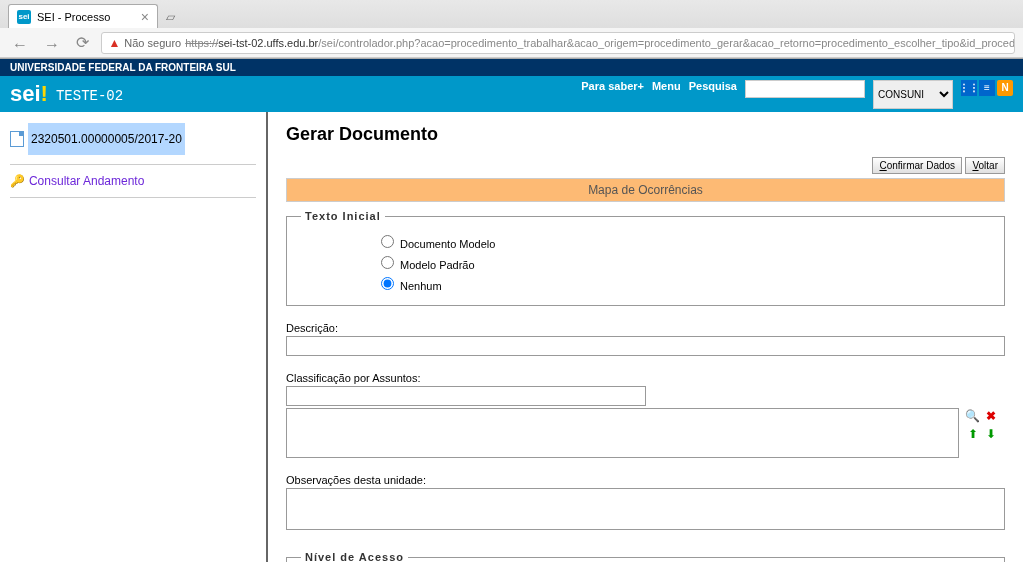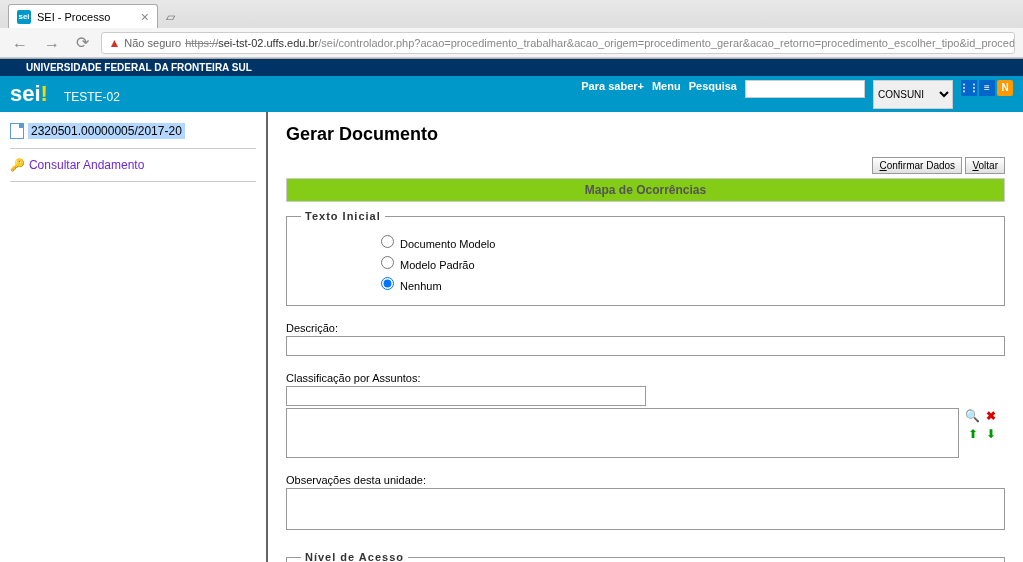--- a/index.html
+++ b/index.html
@@ -16,52 +16,52 @@
     .addr-bar { display: flex; align-items: center; gap: 8px; padding: 4px 8px; background: #f5f5f5; border-bottom: 1px solid #ccc; height: 30px; }
     .nav-btn { color: #888; font-size: 16px; padding: 2px 4px; cursor: pointer; }
     .url-box { flex: 1; display: flex; align-items: center; gap: 4px; background: #fff; border: 1px solid #ccc; border-radius: 3px; padding: 3px 6px; font-size: 11px; color: #666; overflow: hidden; white-space: nowrap; }
     .warn-icon { color: #d93025; font-size: 12px; }
     .url-text { color: #333; }
     .url-text .secure { color: #888; text-decoration: line-through; }
     .url-text .host { color: #333; }
     .url-text .path { color: #888; }
     
     
-    .sei-institution { background: #003366; color: #fff; padding: 3px 26px; font-size: 10px; font-weight: bold; }
+    .sei-institution { background: #003366; color: #fff; padding: 3px 10px; font-size: 10px; font-weight: bold; }
     .sei-header { background: #0098c9; color: #fff; display: flex; align-items: center; padding: 6px 10px; height: 36px; }
     .sei-logo { font-size: 22px; font-weight: bold; }
     .sei-logo .dot { color: #ffd700; }
-    .sei-env { font-size: 12px; margin-left: 16px; align-self: flex-end; padding-bottom: 2px; }
+    .sei-env { font-size: 14px; margin-left: 8px; align-self: flex-end; padding-bottom: 2px; font-family: Liberation Mono, monospace; }
     .sei-right { margin-left: auto; display: flex; align-items: flex-start; gap: 8px; font-size: 11px; font-weight: bold; }
     .sei-search { width: 120px; height: 18px; border: 1px solid #ccc; }
     .sei-unit { width: 80px; height: 29px; font-size: 10px; border: 1px solid #ccc; }
     .sei-iconbar { display: flex; gap: 2px; }
     .sei-iconbar span { width: 16px; height: 16px; display: flex; align-items: center; justify-content: center; font-size: 10px; }
     .ico-blue { background: #0066cc; color: #fff; }
     .ico-orange { background: #ff9900; color: #fff; border-radius: 2px; font-weight: bold; }
     
     
     .main-area { display: flex; height: calc(562px - 28px - 30px - 18px - 36px); }
     .sidebar { width: 268px; border-right: 2px solid #666; padding: 8px 10px; }
     .tree-item { display: flex; align-items: center; gap: 4px; padding: 3px 0; font-size: 12px; }
     .tree-doc-icon { width: 14px; height: 16px; background: #fff; border: 1px solid #5b9bd5; position: relative; }
     .tree-doc-icon::after { content: ''; position: absolute; top: 0; right: 0; width: 4px; height: 4px; background: #5b9bd5; }
-    .tree-link { color: #000; background: #b3d7ff; padding: 1px 3px; text-decoration: none; }
+    .tree-link { color: #000; background: #b3d7ff; padding: 9px 3px; text-decoration: none; }
     .tree-key-icon { color: #999; font-size: 12px; }
     .tree-action { color: #6d28d9; text-decoration: none; }
     .sidebar hr { margin: 6px 0; border: none; border-top: 1px solid #ccc; }
     
     .content { flex: 1; padding: 12px 18px; overflow-y: auto; }
     .page-title { font-size: 18px; font-weight: bold; margin-bottom: 12px; }
     
     .top-buttons { text-align: right; margin-bottom: 4px; }
     .btn { font-size: 10px; padding: 2px 6px; border: 1px solid #999; background: linear-gradient(#fff, #e0e0e0); cursor: pointer; font-family: Arial; }
     .btn u { text-decoration: underline; }
     
-    .section-header { background: #84cc16; border: 1px solid #ccc; text-align: center; padding: 4px; font-size: 12px; font-weight: bold; color: #555; margin-bottom: 8px; }
+    .section-header { background: #fdba74; border: 1px solid #ccc; text-align: center; padding: 4px; font-size: 12px; font-weight: normal; color: #555; margin-bottom: 8px; }
     
     fieldset { border: 1px solid #999; padding: 10px 14px; margin-bottom: 10px; }
     fieldset legend { font-size: 11px; font-weight: bold; padding: 0 4px; letter-spacing: 1px; color: #333; }
     
     .radio-group label { display: block; padding: 3px 0; font-size: 11px; margin-left: 80px; }
     .radio-group input { margin-right: 6px; }
     
     .field-label { font-size: 11px; margin: 16px 0 2px 0; display: block; }
     .field-input { width: 100%; border: 1px solid #999; padding: 2px; font-size: 11px; height: 20px; }
     

